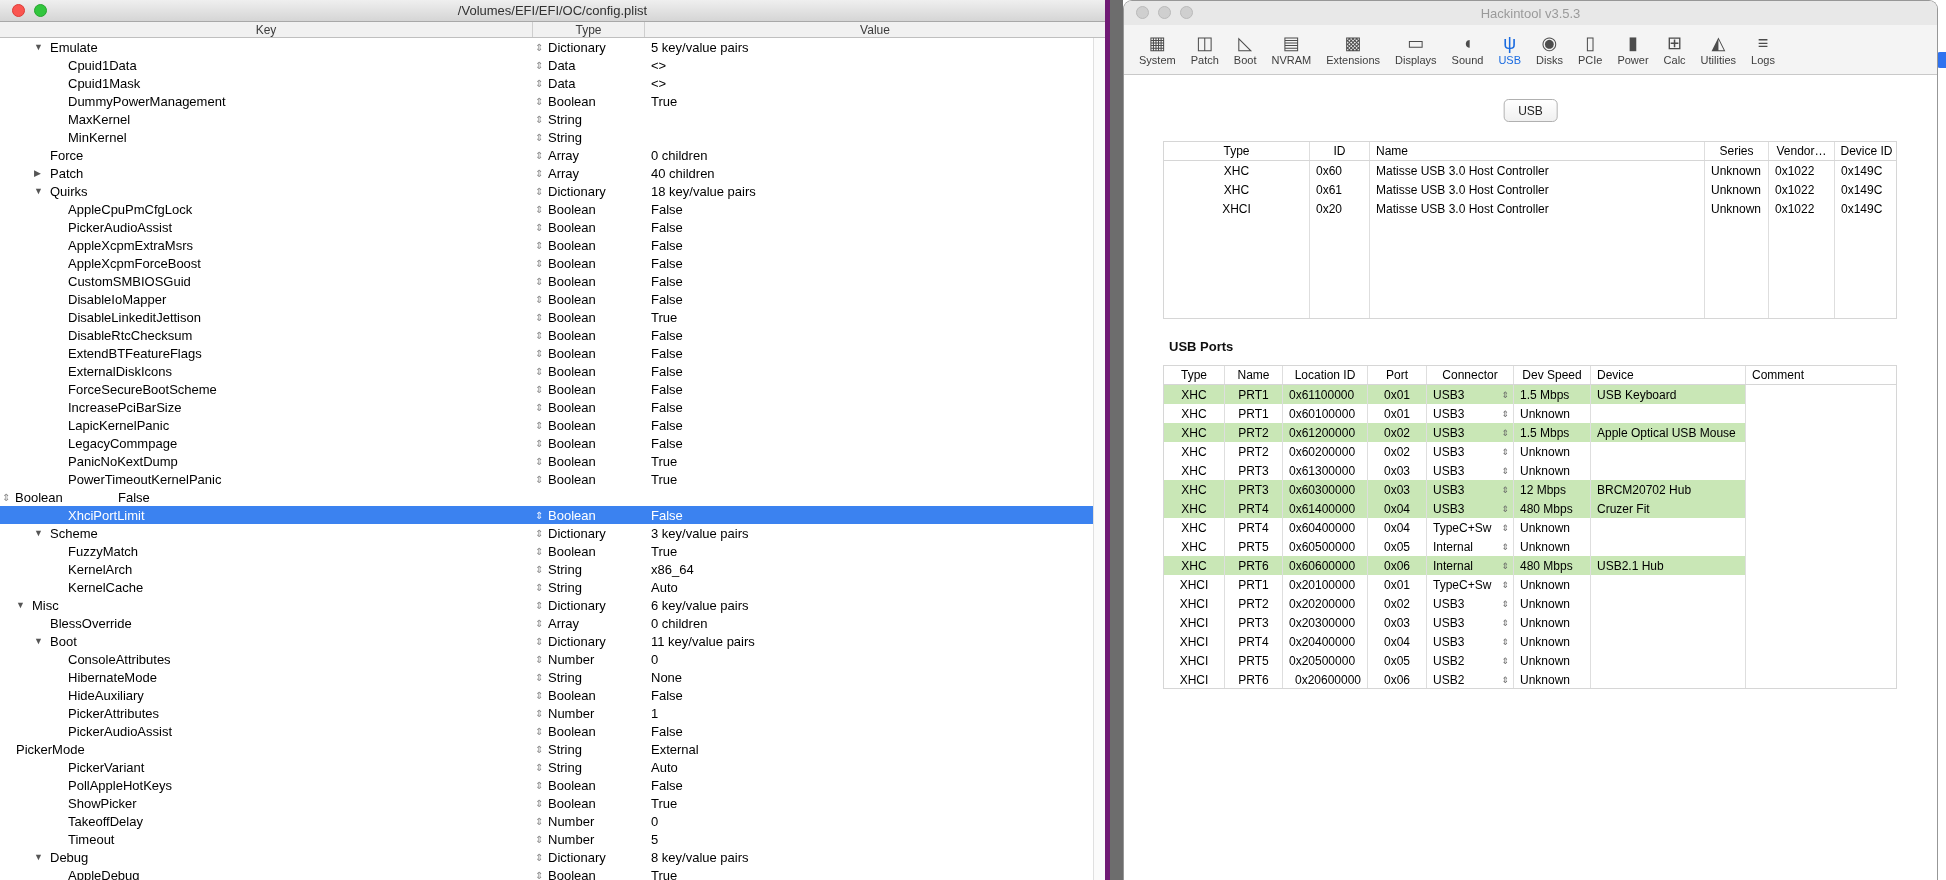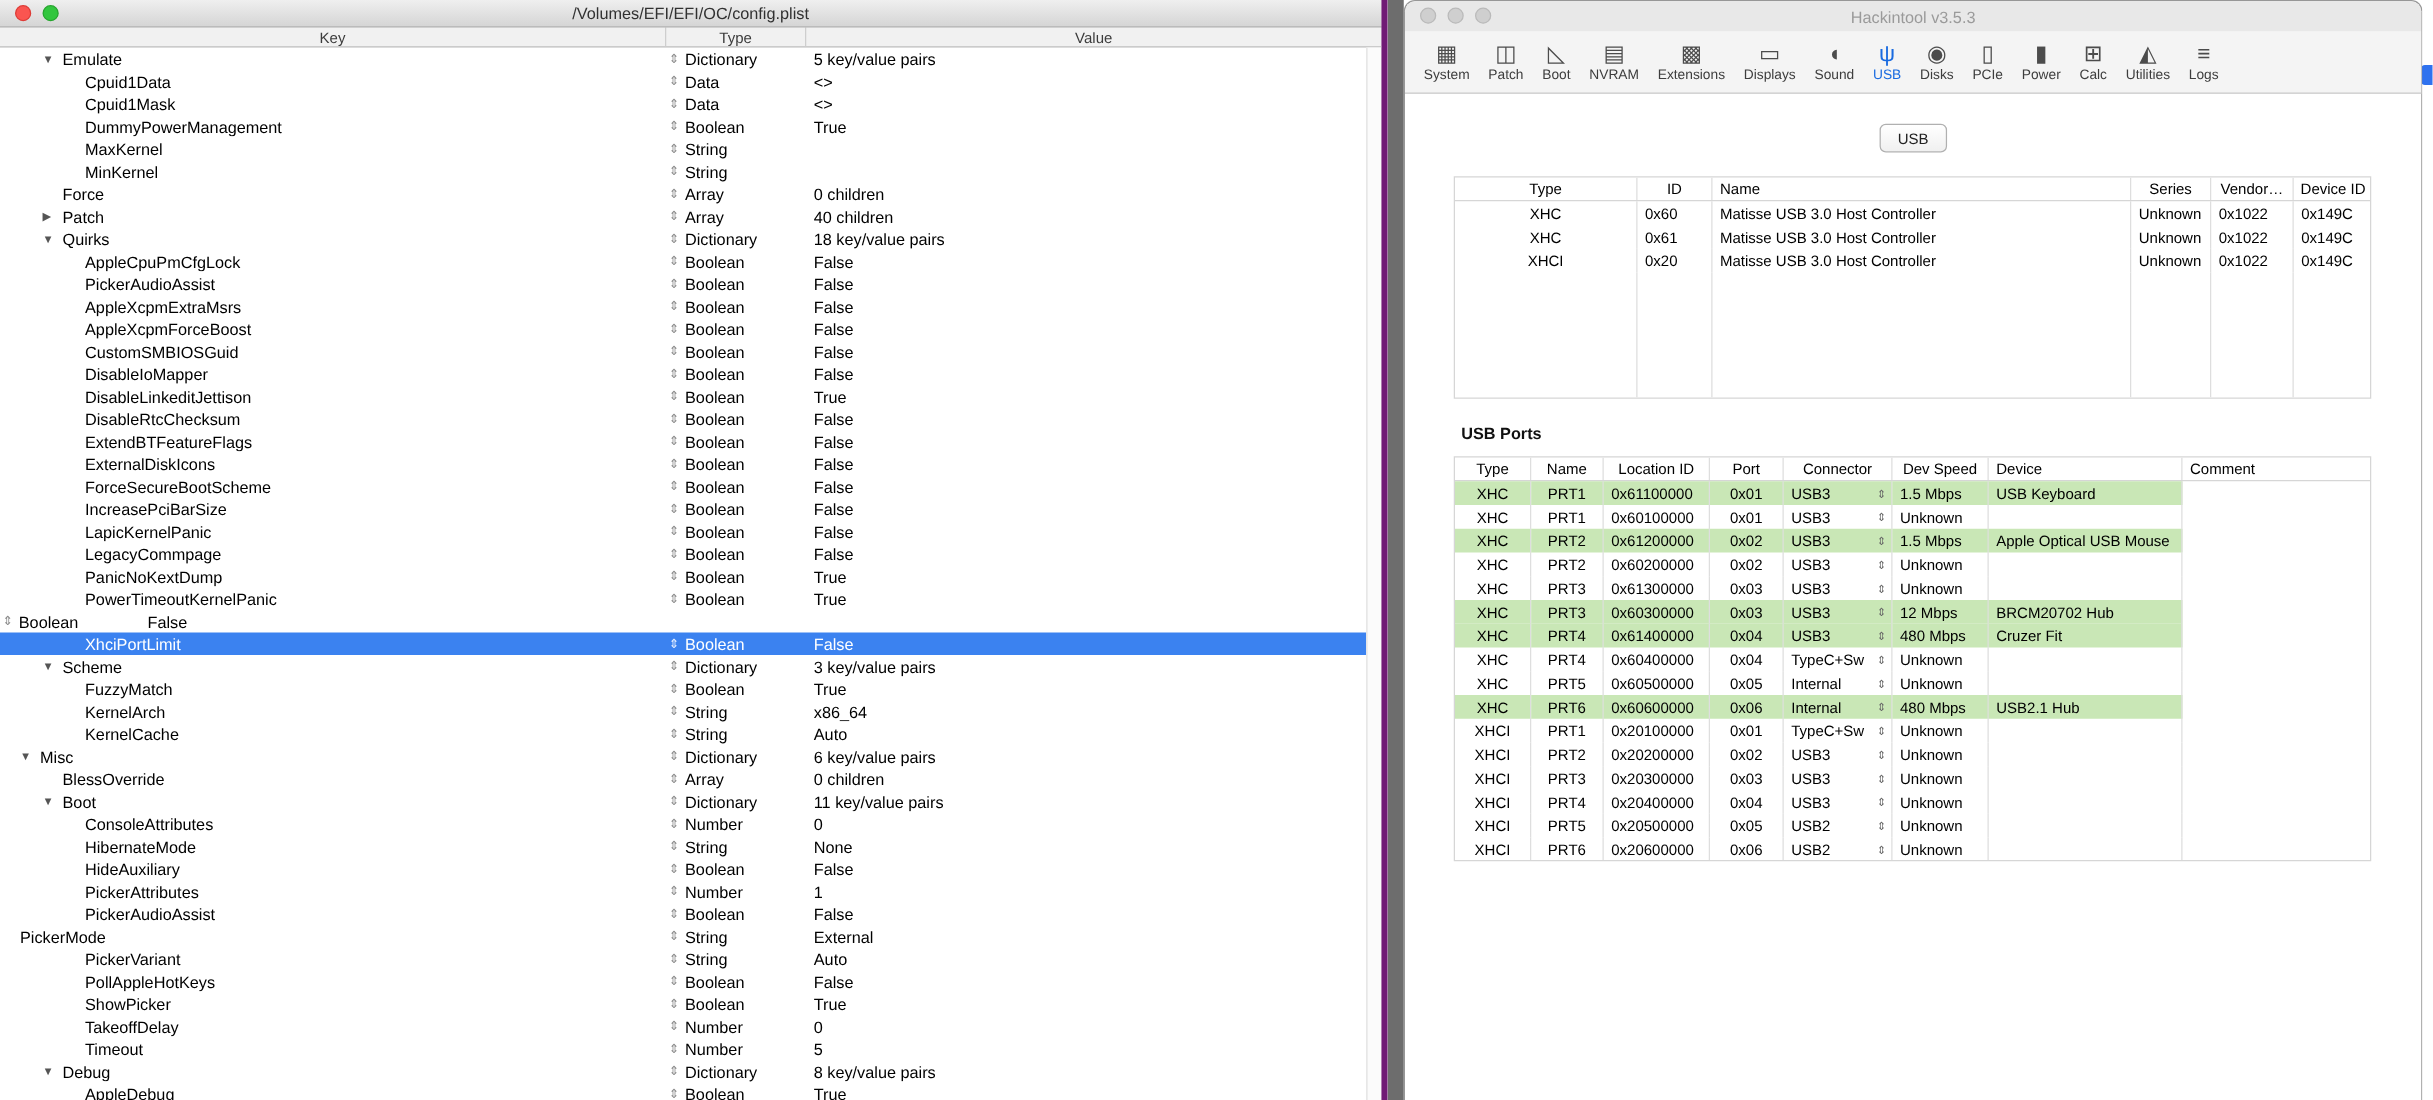--- a/index.html
+++ b/index.html
@@ -1133,21 +1133,21 @@
           <span></span>
         </div>
       </div>
       <div class="trow">
         <div class="tc c" style="width: 61px;">
           <span>XHCI</span>
         </div>
         <div class="tc c" style="width: 58px;">
           <span>PRT6</span>
         </div>
-        <div class="tc l" style="width: 85px;">
+        <div class="tc l" style="width: 85px; justify-content: center;">
           <span>0x20600000</span>
         </div>
         <div class="tc c" style="width: 59px;">
           <span>0x06</span>
         </div>
         <div class="tc l" style="width: 87px;">
           <span>USB2</span>
           <span class="pstep">⇕</span>
         </div>
         <div class="tc l" style="width: 77px;">

